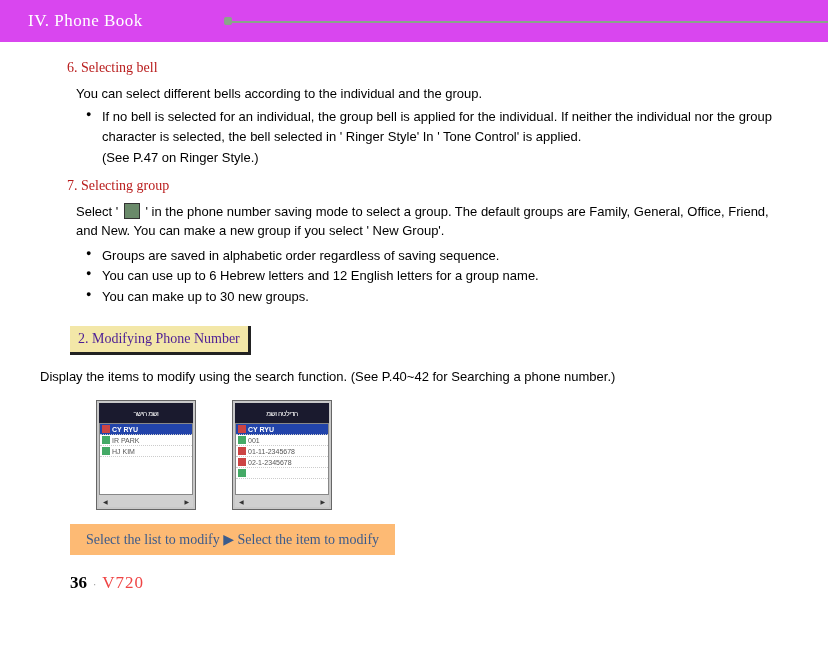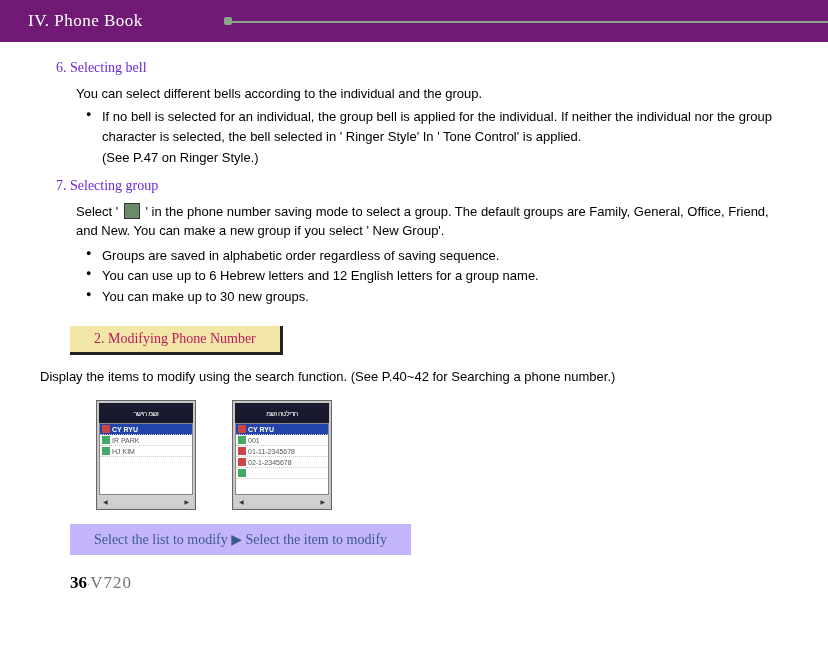--- a/index.html
+++ b/index.html
@@ -9,21 +9,21 @@
       font-family: Arial, Helvetica, sans-serif;
       font-size: 13px;
       color: #000;
       background: #fff;
       position: relative;
       padding: 0;
     }
     .header-bar {
       position: relative;
       height: 42px;
-      background: #701a75;
+      background: #d946ef;
       display: flex;
       align-items: center;
       padding-left: 28px;
     }
     .header-title {
       color: #fff;
       font-size: 17px;
       letter-spacing: 0.5px;
       font-family: Georgia, serif;
     }
@@ -42,24 +42,24 @@
       width: 8px;
       height: 8px;
       background: #8aa58a;
       border-radius: 2px;
       transform: translateY(-50%);
     }
     .content {
       padding: 18px 36px 0 36px;
     }
     .section-title {
-      color: #6d28d9;
+      color: #b91c1c;
       font-size: 14px;
       margin-bottom: 8px;
-      margin-left: 20px;
+      margin-left: 31px;
       font-family: Georgia, serif;
     }
     .body-text {
       margin-left: 40px;
       margin-right: 10px;
       line-height: 1.5;
       margin-bottom: 3px;
     }
     .inline-row {
       margin-left: 40px;
@@ -96,22 +96,22 @@
     }
     .section-header-box {
       margin: 18px 0 12px 34px;
       position: relative;
       display: inline-block;
     }
     .section-header-bg {
       background: #f3e7a8;
       border-right: 3px solid #222;
       border-bottom: 3px solid #222;
-      padding: 5px 24px;
-      color: #be185d;
+      padding: 5px 8px;
+      color: #4c1d95;
       font-size: 14px;
       font-family: Georgia, serif;
     }
     .images-row {
       margin: 14px 0 14px 60px;
       display: flex;
       gap: 36px;
     }
     .phone-mock {
       width: 100px;
@@ -164,43 +164,44 @@
       height: 12px;
       background: #d0d0d0;
       display: flex;
       justify-content: space-between;
       align-items: center;
       font-size: 6px;
       padding: 0 4px;
       color: #333;
     }
     .instruction-box {
-      background: #c4b5fd;
-      padding: 7px 24px;
+      background: #fdba74;
+      padding: 7px 16px;
       color: #3b5b8c;
       font-size: 14px;
       font-family: Georgia, serif;
       display: inline-block;
       margin-left: 34px;
     }
     .footer {
       margin-top: 18px;
       margin-left: 34px;
       display: flex;
       align-items: baseline;
+      gap: 6px;
     }
     .page-num {
       color: #000;
       font-size: 17px;
       font-weight: bold;
       font-family: Georgia, serif;
     }
     .footer-dot { color: #999; font-size: 10px; }
     .model {
-      color: #737373;
+      color: #ef4444;
       font-size: 17px;
       font-family: Georgia, serif;
       letter-spacing: 1px;
     }
   </style>
 </head>
 <body>
 
 <div class="header-bar">
   <span class="header-title">IV. Phone Book</span>

